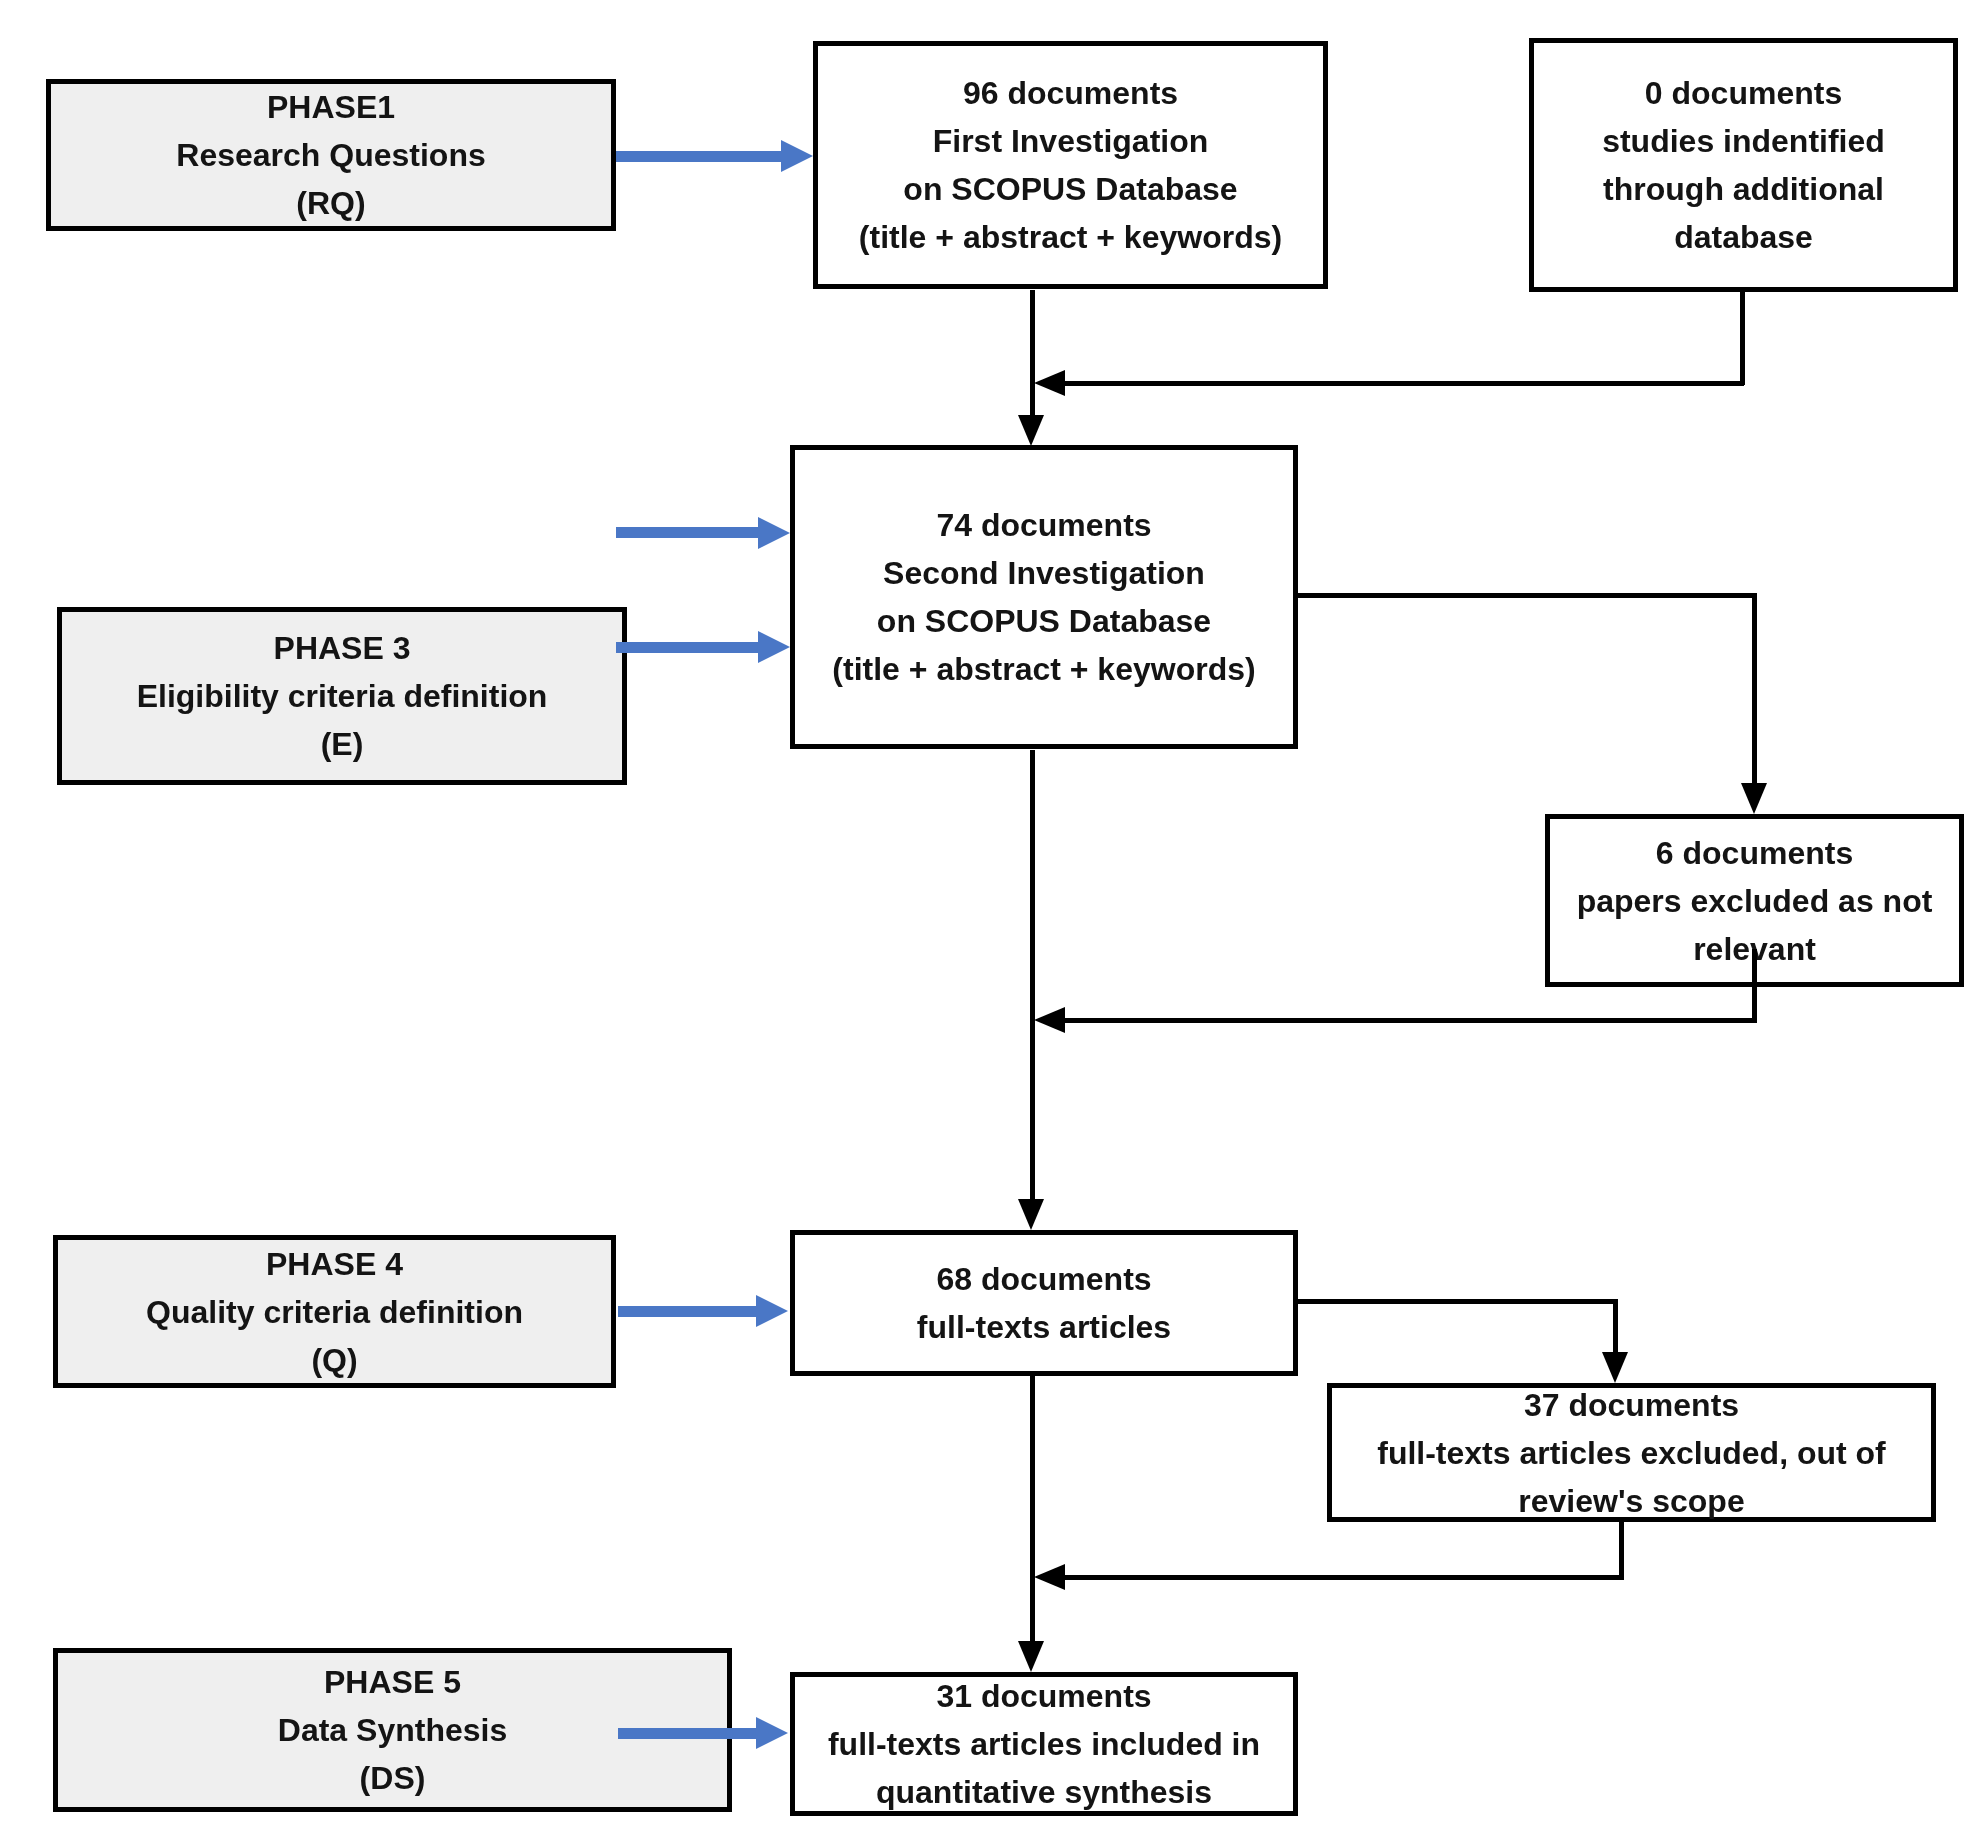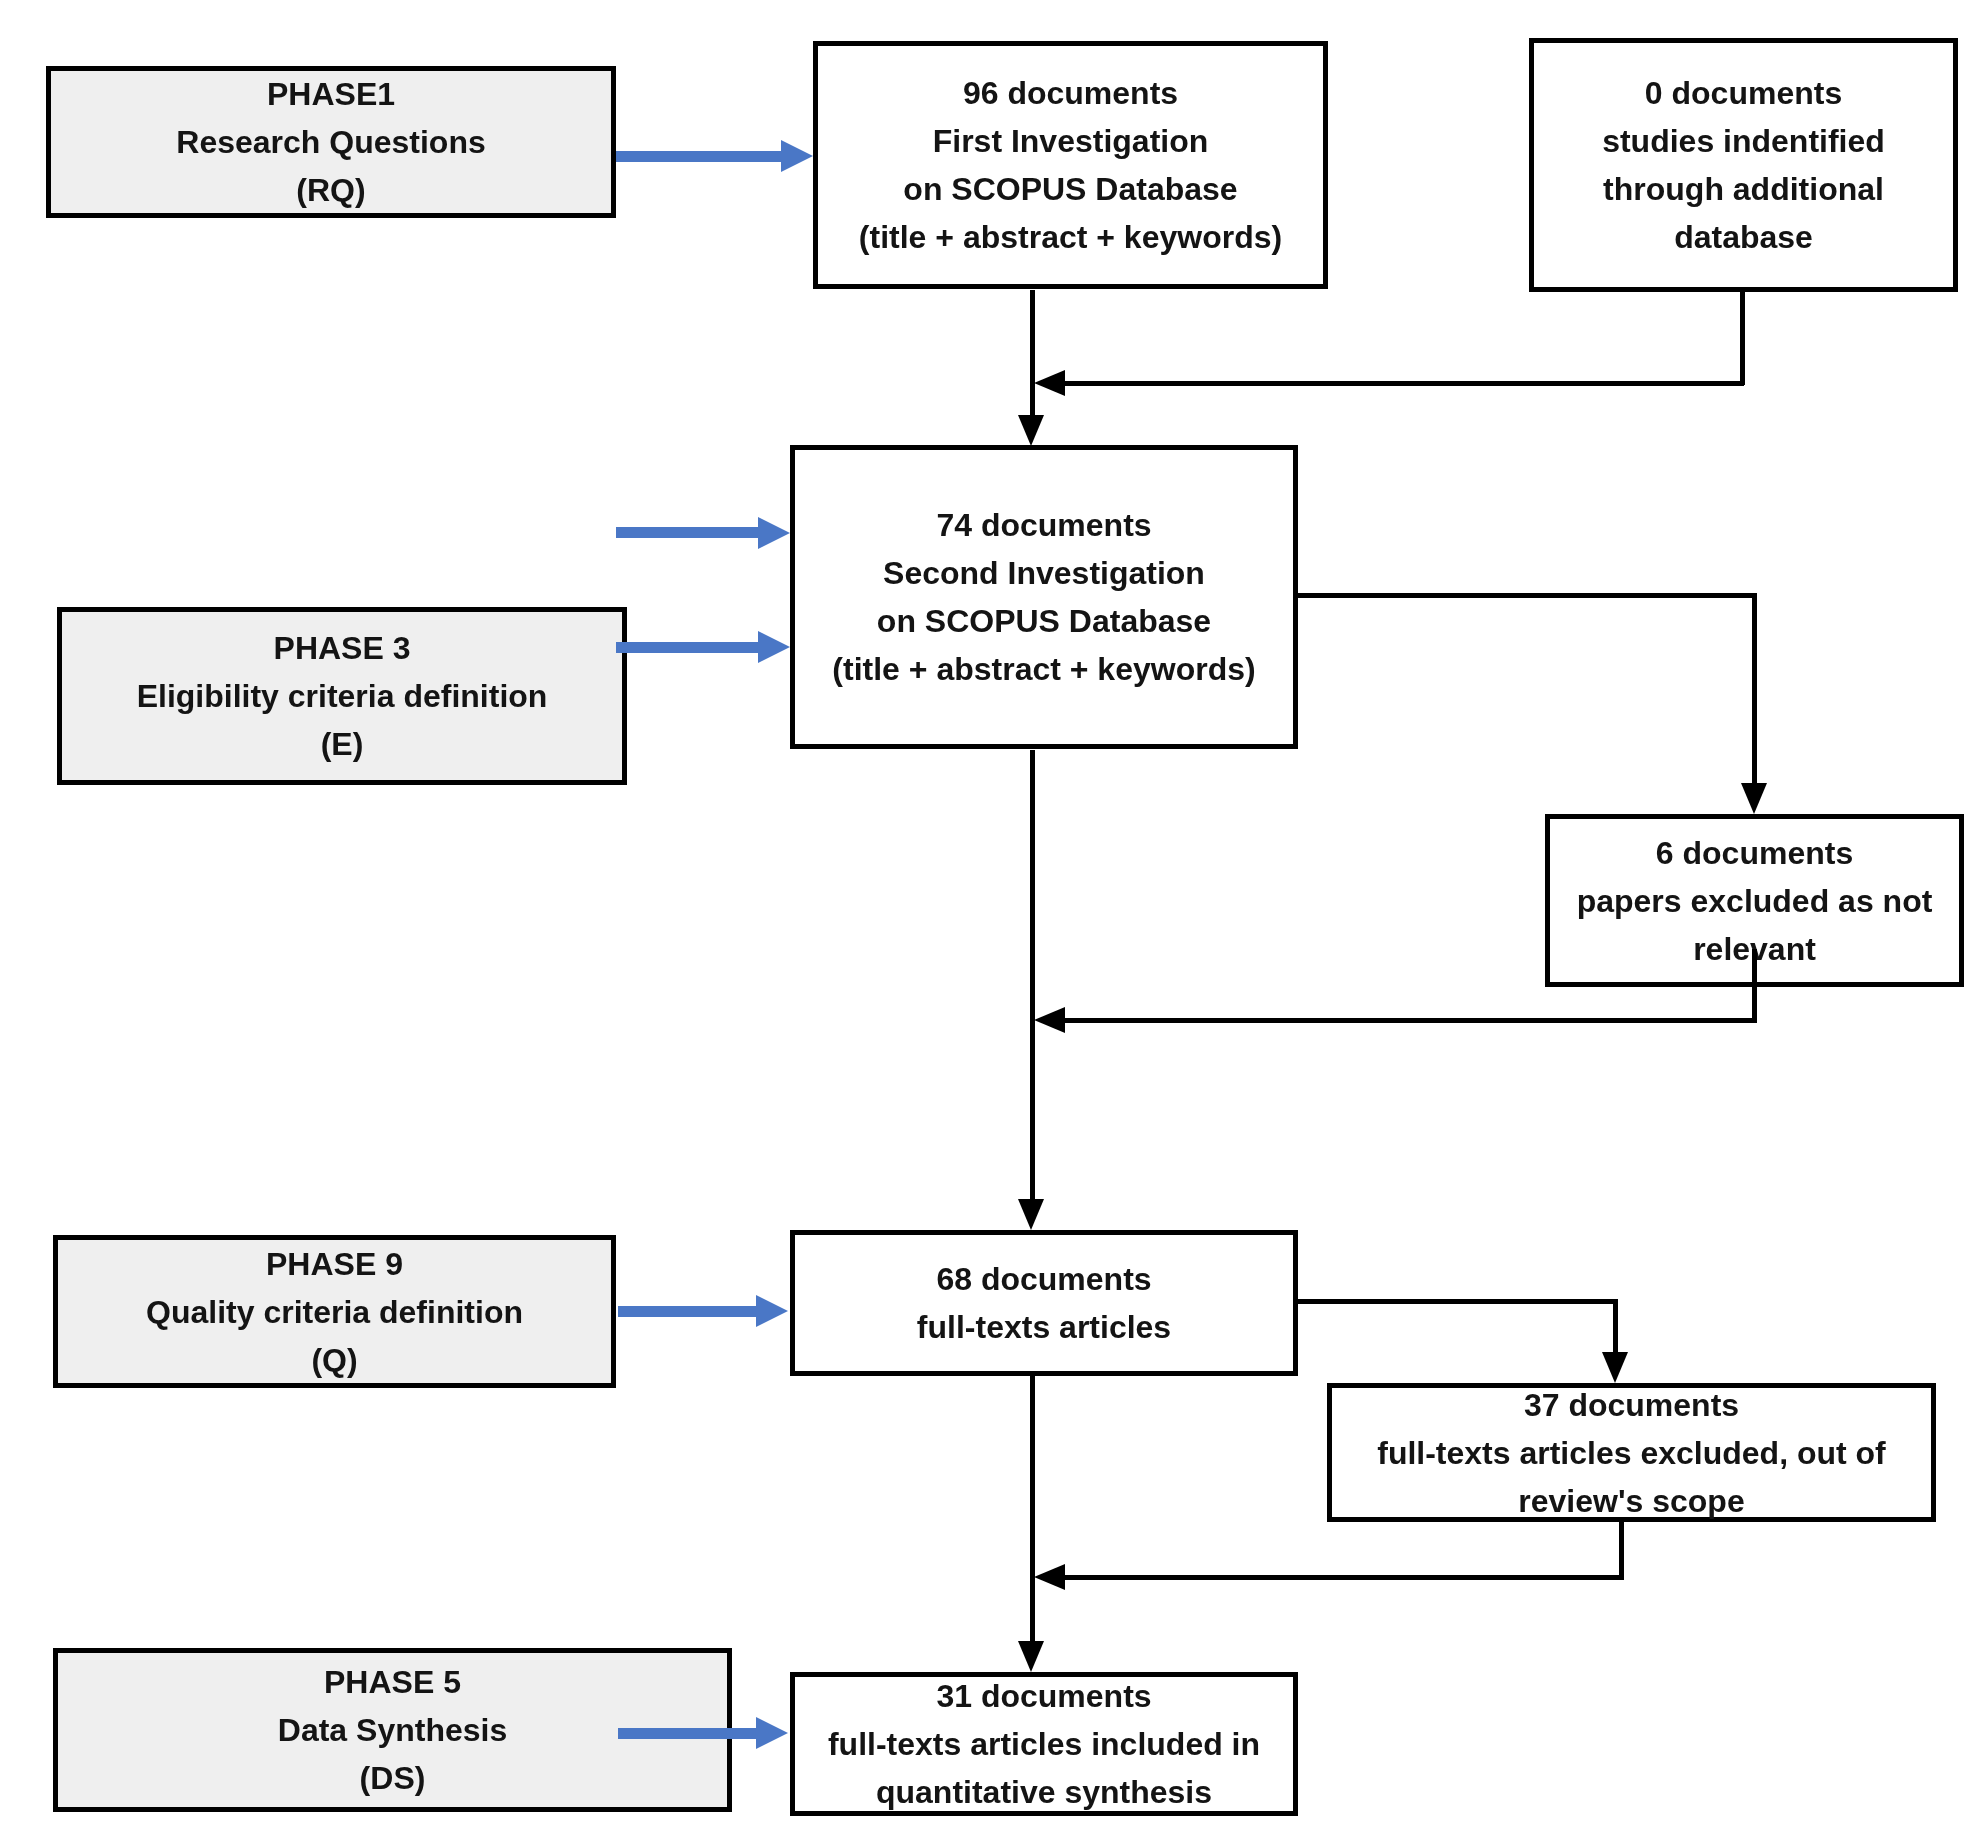--- a/index.html
+++ b/index.html
@@ -21,21 +21,21 @@
     font-weight:bold;
     font-size:32px;
     line-height:48px;
     color:#141414;
     white-space:pre-line;
   }
   .phase{background:#efefef;}
   .cbox{background:#ffffff;}
 
   
-  #phase1{left:46px;  top:66px;  width:570px; height:152px;}
+  #phase1{left:46px;  top:79px;  width:570px; height:152px;}
   #phase2{left:46px;  top:380px;  width:570px; height:201px;}
   #phase3{left:46px;  top:607px; width:570px; height:178px;margin-left:11px;}
   #phase4{left:53px;  top:1235px; width:563px; height:153px;}
   #phase5{left:53px;  top:1648px; width:679px; height:164px;}
 
   
   #doc96{left:813px; top:41px;   width:515px; height:248px;}
   #doc0 {left:1529px; top:38px;   width:429px; height:254px;}
   #doc74{left:790px; top:445px;  width:508px; height:304px;}
   #doc6 {left:1545px; top:814px; width:419px; height:173px;}
@@ -73,21 +73,21 @@
 <body>
 
 <div class="stage">
 
   <div class="box phase" id="phase1">PHASE1
 Research Questions
 (RQ)</div>
   <div class="box phase" id="phase3">PHASE 3
 Eligibility criteria definition
 (E)</div>
-  <div class="box phase" id="phase4">PHASE 9
+  <div class="box phase" id="phase4">PHASE 4
 Quality criteria definition
 (Q)</div>
   <div class="box phase" id="phase5">PHASE 5
 Data Synthesis
 (DS)</div>
 
   <div class="box cbox" id="doc96">96 documents
 First Investigation
 on SCOPUS Database
 (title + abstract + keywords)</div>

